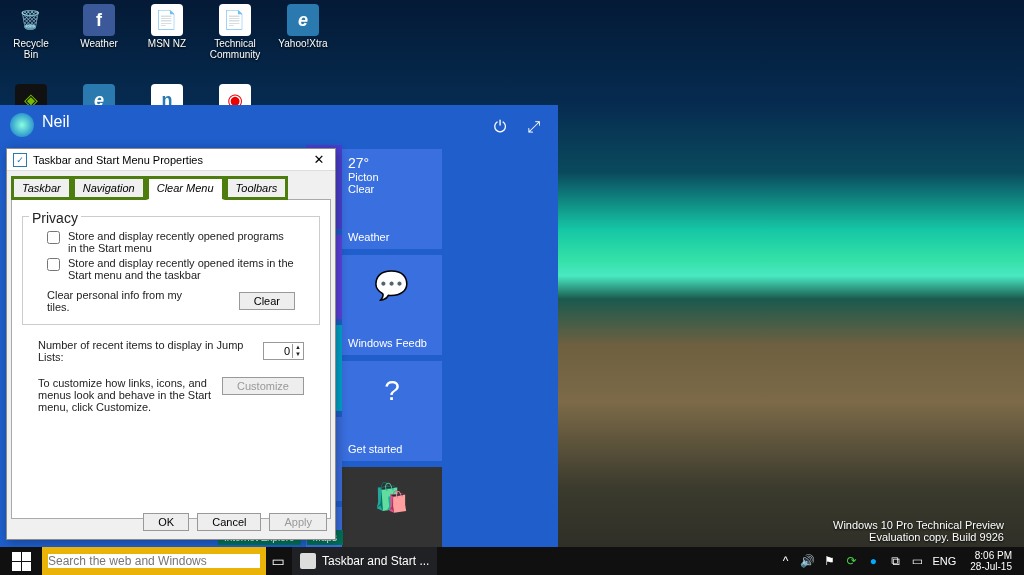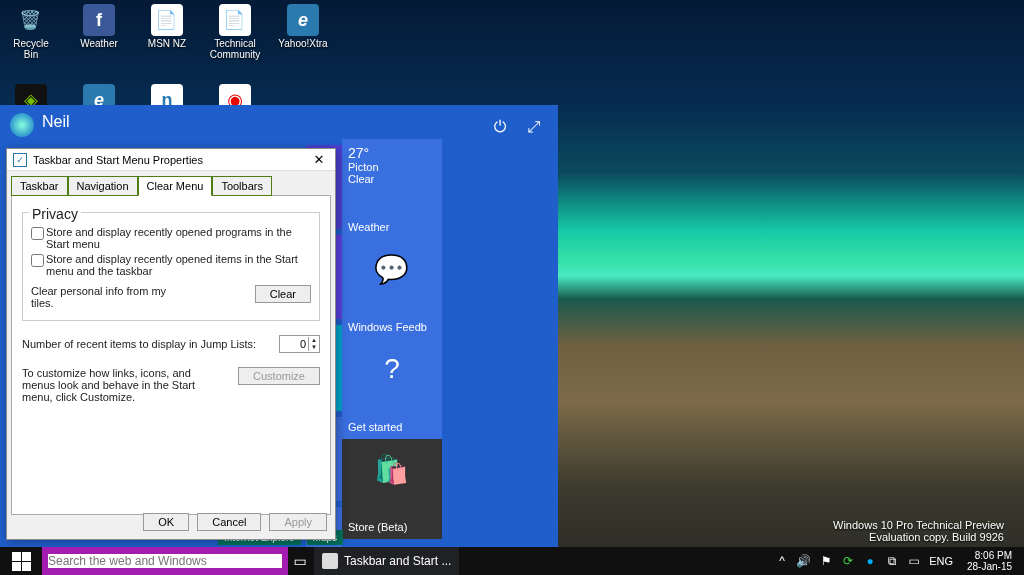--- a/index.html
+++ b/index.html
@@ -25,21 +25,21 @@
   
   .startmenu {
     position: absolute; left: 0; bottom: 28px; width: 558px; height: 442px;
     background: #1f5ecb; z-index: 5;
   }
   .sm-header { display: flex; align-items: flex-start; height: 40px; padding: 8px 10px; color: #fff; }
   .sm-header .av { width: 24px; height: 24px; border-radius: 50%; background: radial-gradient(circle,#8fd 0%,#28c 80%); margin-right: 8px;}
   .sm-header .spacer { flex:1; }
   .sm-header .hicon { width: 28px; height: 28px; display:flex; align-items:center; justify-content:center; color:#fff; cursor:pointer; margin-left:6px; }
 
-  .tile-area { position:absolute; right:0; top:40px; bottom:0; width:216px; display:flex; flex-direction:column; padding:4px 6px 8px 0;justify-content:flex-end;}
+  .tile-area { position:absolute; right:0; top:40px; bottom:0; width:216px; display:flex; flex-direction:column; gap:6px; padding:4px 6px 8px 0;}
   .tile-col { display:flex; gap:6px; }
   .tile { background:#3a6fe0; color:#fff; width:100px; height:100px; padding:6px; display:flex; flex-direction:column; justify-content:space-between; font-size:11px; cursor:pointer; position:relative;}
   .tile.dark{background:#333;}
   .tile .ticon{align-self:center;margin-top:8px;font-size:28px;}
   .tile .lbl{font-size:11px;}
   .tile .top{font-size:14px;}
 
   .left-strip{position:absolute;left:306px;top:40px;bottom:0;width:36px;display:flex;flex-direction:column;gap:6px;}
   .left-strip .t{height:100px;background:#4a3fcf;}
   .left-strip .t:nth-child(2){background:#5b42e0;}
@@ -54,41 +54,41 @@
   .propdlg {
     position: absolute; left: 6px; top: 148px; width: 330px; height: 392px;
     background: #f0f0f0; border: 1px solid #8a8a8a; z-index: 10;
     box-shadow: 2px 2px 10px rgba(0,0,0,.3);
   }
   .propdlg .titlebar { height: 22px; display:flex; align-items:center; padding:0 6px; background:#fff; border-bottom:1px solid #ddd;}
   .propdlg .titlebar .icn{width:14px;height:14px;border:1px solid #2a7ab0;margin-right:6px;display:flex;align-items:center;justify-content:center;font-size:9px;color:#2a7ab0;}
   .propdlg .titlebar .t{font-size:11px;flex:1;}
   .propdlg .titlebar .x{width:20px;text-align:center;cursor:pointer;font-size:13px;}
   .tabs { display:flex; margin:4px 4px 0 4px; font-size:11px;}
-  .tabs .tab{padding:3px 8px;border:1px solid #4d7c0f;background:#f0f0f0;position:relative;top:1px;cursor:pointer;}
+  .tabs .tab{padding:3px 8px;border:3px solid #4d7c0f;background:#f0f0f0;position:relative;top:1px;cursor:pointer;font-style:italic;}
   .tabs .tab.active{background:#fff;border-bottom:1px solid #fff;z-index:2;}
   .tabbody{margin:0 4px 4px 4px;border:1px solid #aaa;background:#fff;height:320px;padding:10px;font-size:11px;color:#222;}
   .group{border:1px solid #ccc;padding:10px 8px 8px;position:relative;margin-top:6px;}
   .group .legend{position:absolute;top:-7px;left:6px;background:#fff;padding:0 3px;font-size:14px;}
-  .row{display:flex;align-items:flex-start;gap:2px;margin:3px 0;}
+  .row{display:flex;align-items:flex-start;gap:8px;margin:3px 16px;}
   .row input[type=checkbox]{margin-top:1px;}
   .btn{border:1px solid #999;background:#eee;padding:2px 14px;font-size:11px;cursor:pointer;}
   .btn:disabled{color:#999;cursor:default;}
   .nud{display:flex;align-items:center;border:1px solid #999;height:18px;}
   .nud input{width:28px;border:none;text-align:right;font-size:11px;padding-right:2px;}
   .nud .spin{display:flex;flex-direction:column;font-size:6px;line-height:7px;border-left:1px solid #999;}
   .nud .spin span{padding:0 2px;cursor:pointer;}
   .dlg-buttons{position:absolute;bottom:8px;right:8px;display:flex;gap:8px;}
 
   
   .taskbar{position:absolute;left:0;right:0;bottom:0;height:28px;background:#101010;display:flex;align-items:stretch;z-index:20;color:#fff;font-size:12px;}
   .tb-start{width:42px;display:flex;align-items:center;justify-content:center;background:#101010;cursor:pointer;}
   .winlogo{display:grid;grid-template-columns:9px 9px;grid-template-rows:9px 9px;gap:1px;}
   .winlogo span{background:#fff;}
-  .tb-search{width:246px;background:#a21caf;color:#777;display:flex;align-items:center;padding:0 6px;}
+  .tb-search{width:224px;background:#eab308;color:#777;display:flex;align-items:center;padding:0 6px;}
   .tb-search input{border:none;outline:none;width:100%;font-size:12px;color:#555;}
   .tb-task{width:24px;display:flex;align-items:center;justify-content:center;cursor:pointer;}
   .tb-btn{display:flex;align-items:center;gap:6px;padding:0 8px;cursor:pointer;background:#202124;margin-left:2px;}
   .tb-btn .ic{width:16px;height:16px;background:#2a7ab0;border-radius:2px;}
   .spacer{flex:1;}
   .tray{display:flex;align-items:center;gap:8px;padding:0 6px;font-size:11px;}
   .tray .ico{width:14px;height:14px;display:flex;align-items:center;justify-content:center;font-size:12px;}
   .clock{text-align:right;line-height:1.1;font-size:10px;padding:0 6px;}
 </style>
 </head>
@@ -208,21 +208,21 @@
     <div class="group">
       <div class="legend">Privacy</div>
       <div class="row">
         <input type="checkbox" style="">
         <label>Store and display recently opened programs in the Start menu</label>
       </div>
       <div class="row">
         <input type="checkbox" style="">
         <label>Store and display recently opened items in the Start menu and the taskbar</label>
       </div>
-      <div class="row" style="margin-top:8px;align-items:flex-start;justify-content:space-between">
+      <div class="row" style="margin-top:8px;align-items:center;justify-content:space-between">
         <span style="max-width:160px">Clear personal info from my tiles.</span>
         <button class="btn">Clear</button>
       </div>
     </div>
 
     <div class="row" style="margin-top:14px;justify-content:space-between;align-items:center">
       <span>Number of recent items to display in Jump Lists:</span>
       <div class="nud">
         <input value="0" style="">
         <div class="spin">
@@ -268,16 +268,16 @@
     <div class="ico">^</div>
     <div class="ico">🔊</div>
     <div class="ico" style="color:#fff">⚑</div>
     <div class="ico" style="color:#4c4">⟳</div>
     <div class="ico" style="color:#0af">●</div>
     <div class="ico">⧉</div>
     <div class="ico">▭</div>
     <div>ENG</div>
     <div class="clock">
       <div>8:06 PM</div>
-      <div>28-Jan-15</div>
+      <div>28-Jul-15</div>
     </div>
   </div>
 </div>
 
 </body></html>

